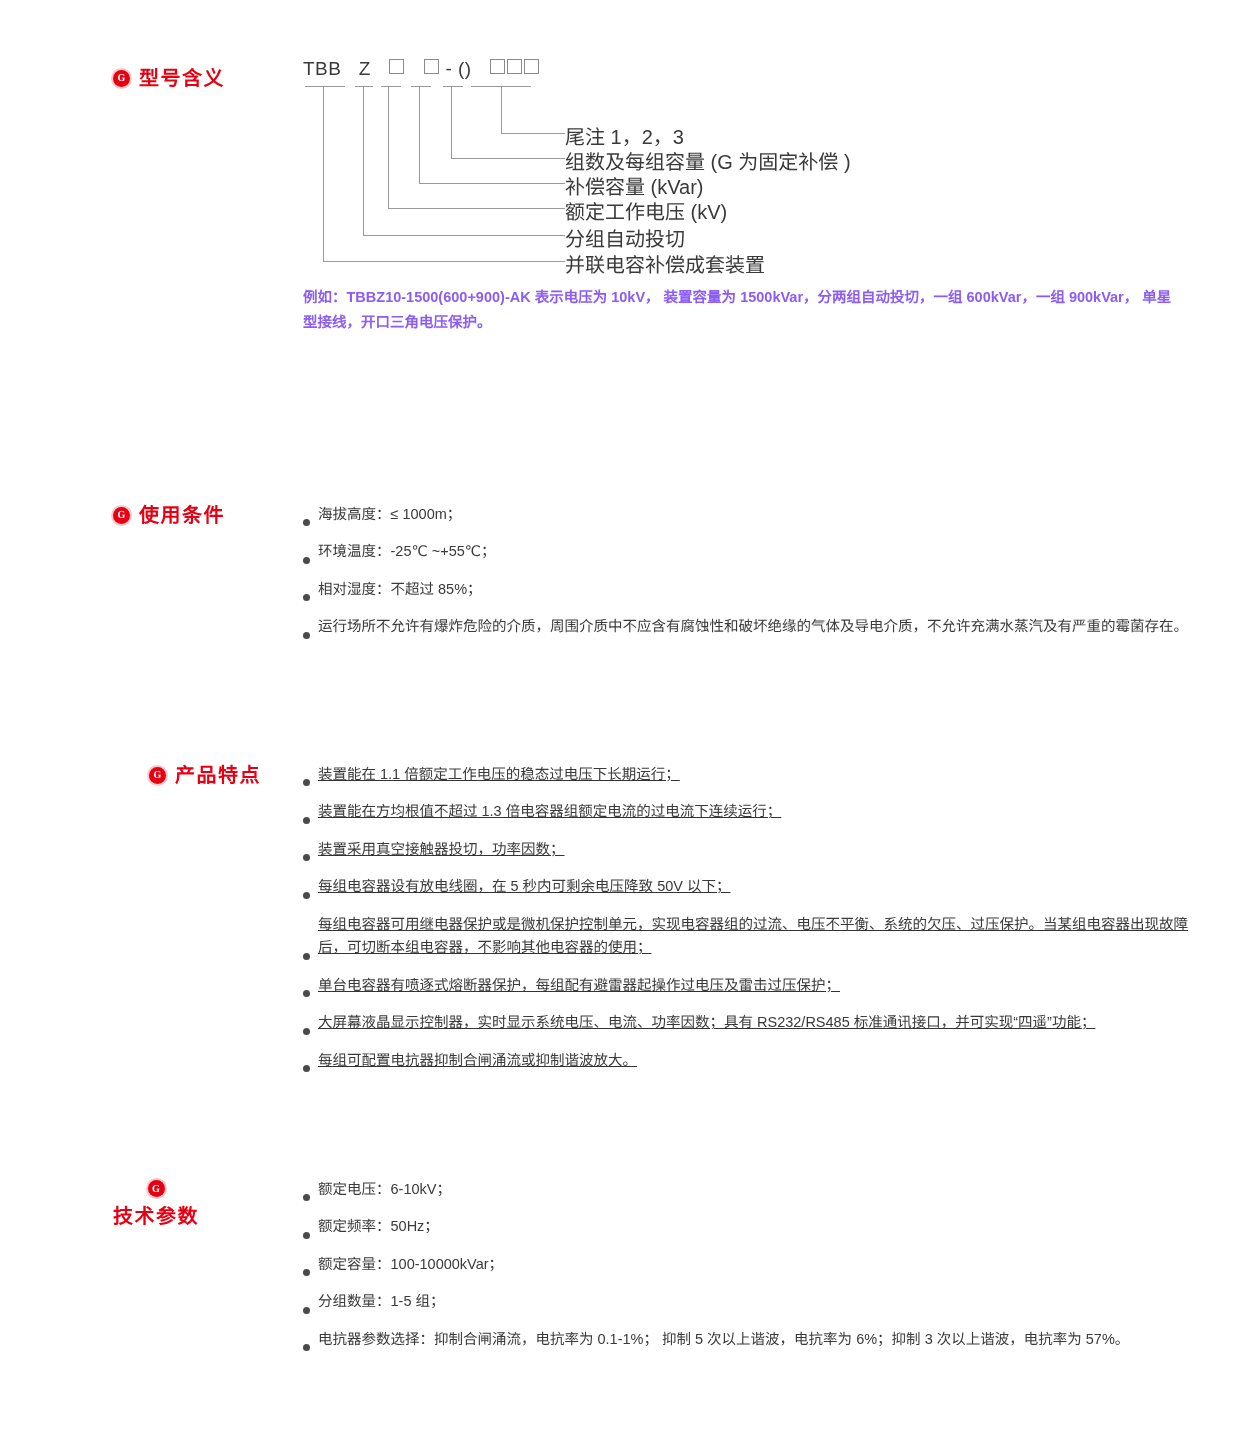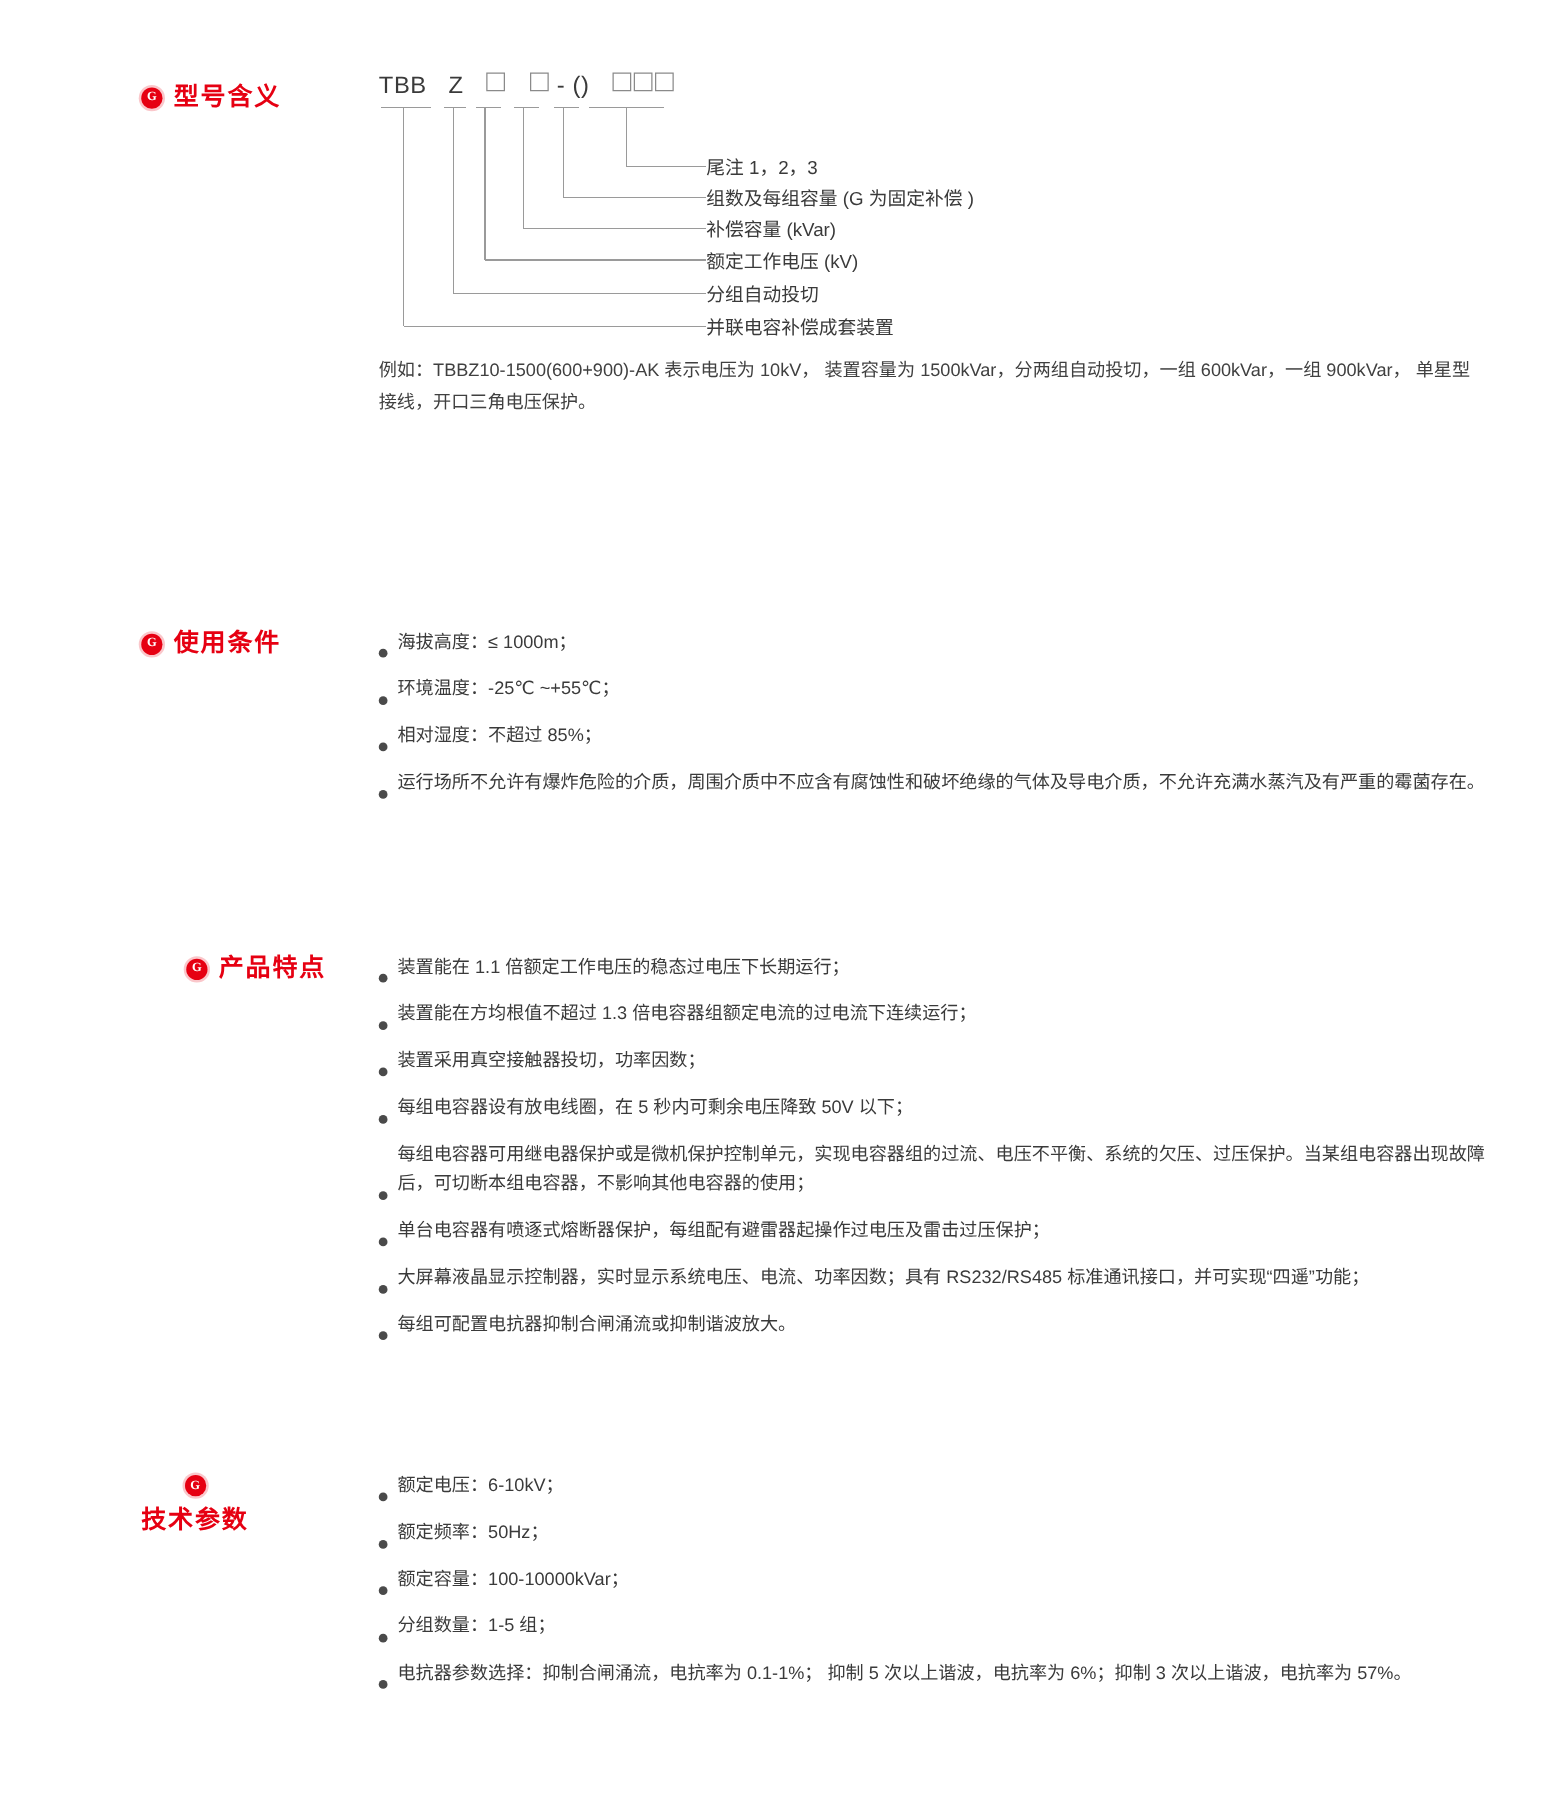--- a/index.html
+++ b/index.html
@@ -100,35 +100,36 @@
     display: inline-block;
     width: 13px;
     height: 13px;
     border: 1px solid #8a8a8a;
     vertical-align: 1px;
     margin: 0 1px;
   }
   .leader-labels { position: absolute; left: 262px; top: 0; }
   .leader-label {
     position: absolute;
-    font-size: 15px;
+    font-size: 20px;
     color: #3a3a3a;
     line-height: 1;
     white-space: nowrap;
   }
 
   
   #example-paragraph {
     position: absolute;
     left: 278px;
     top: 285px;
     width: 880px;
     font-size: 14.5px;
     line-height: 1.75;
-    color: #404040;
+    color: #8b5cf6;
+    font-weight: bold;
   }
 </style>
 </head>
 <body>
 
 <div class="page">
 
   <div class="section-head" style="left:88px; top:68px;">
     <span class="brand-icon"></span>
     <span class="section-title">型号含义</span>
@@ -214,21 +215,21 @@
       <span class="bullet-dot"></span>
       <span class="bullet-text">运行场所不允许有爆炸危险的介质，周围介质中不应含有腐蚀性和破坏绝缘的气体及导电介质，不允许充满水蒸汽及有严重的霉菌存在。</span>
     </div>
   </div>
 
   <div class="section-head" style="left:88px; top:765px;padding-left:36px;">
     <span class="brand-icon"></span>
     <span class="section-title">产品特点</span>
   </div>
 
-  <div class="content-block" style="top:763px;">
+  <div class="content-block" style="top:763px;text-decoration:underline;">
     <div class="bullet-row">
       <span class="bullet-dot"></span>
       <span class="bullet-text">装置能在 1.1 倍额定工作电压的稳态过电压下长期运行；</span>
     </div>
     <div class="bullet-row">
       <span class="bullet-dot"></span>
       <span class="bullet-text">装置能在方均根值不超过 1.3 倍电容器组额定电流的过电流下连续运行；</span>
     </div>
     <div class="bullet-row">
       <span class="bullet-dot"></span>

